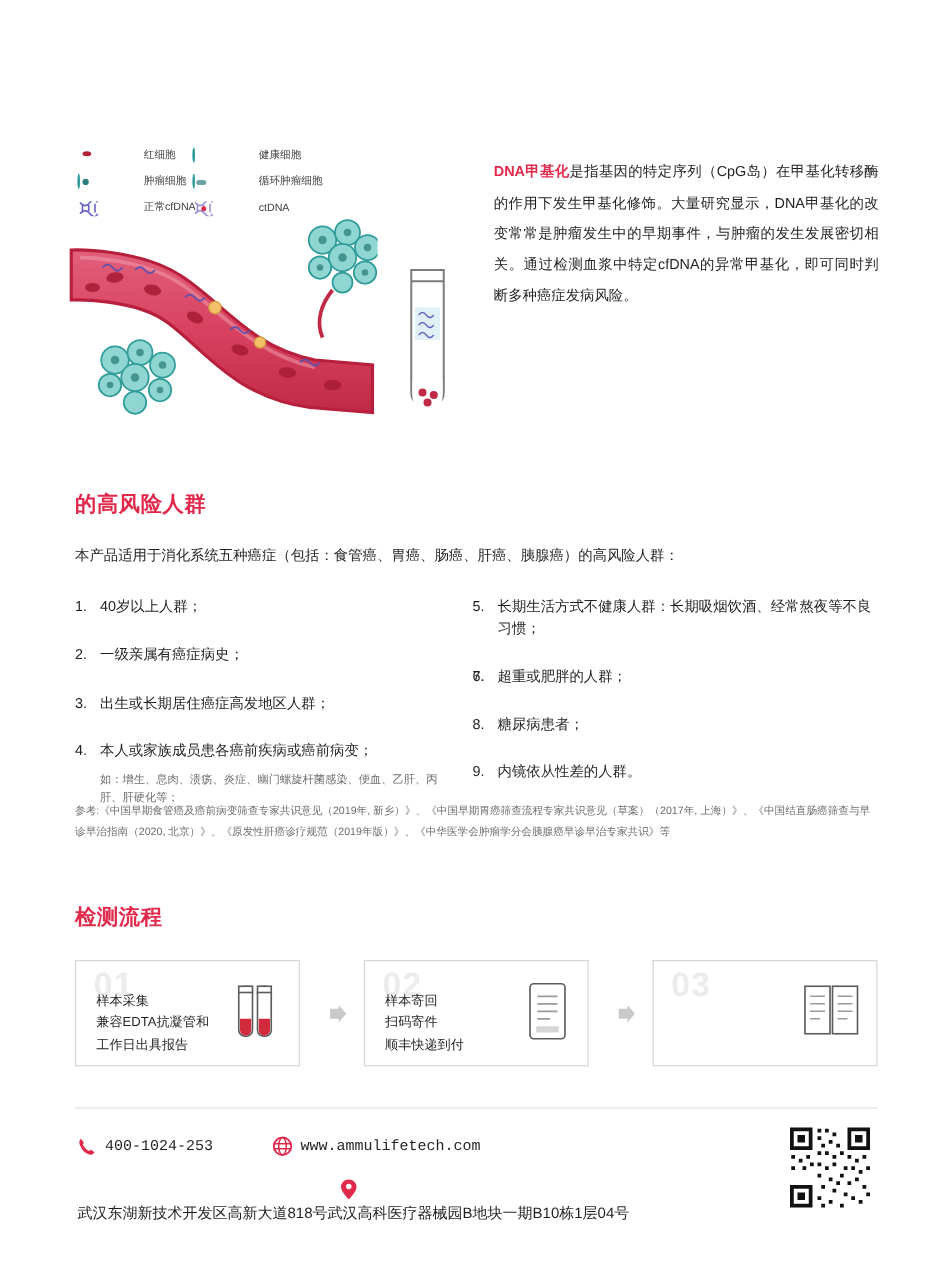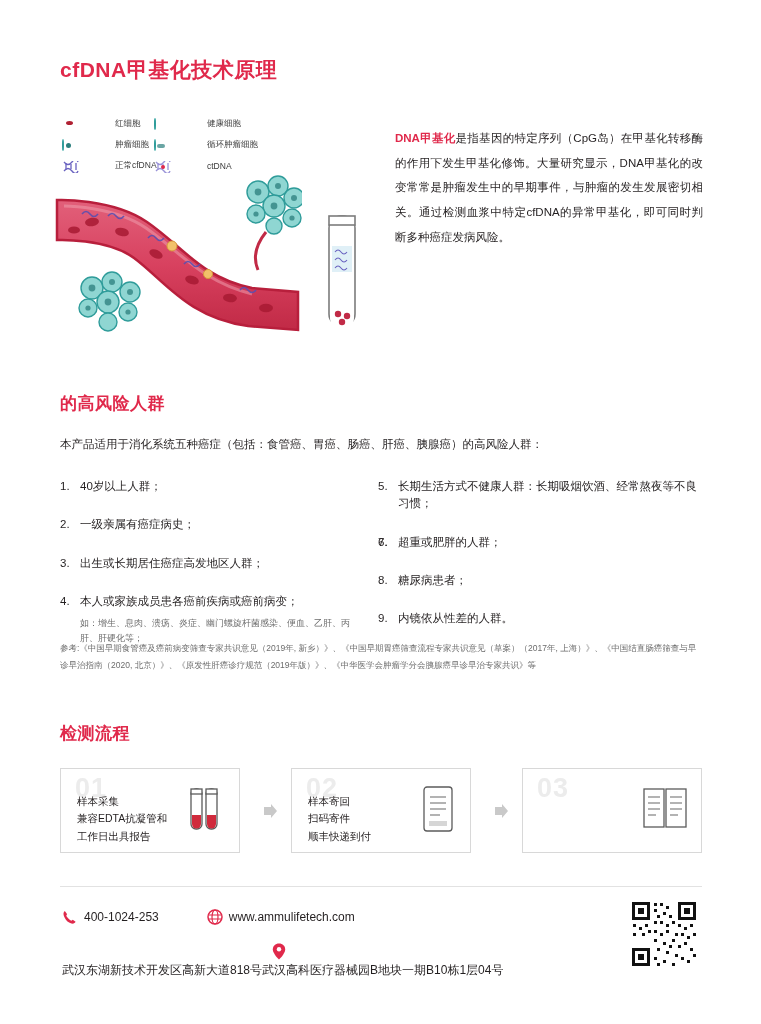--- a/index.html
+++ b/index.html
@@ -150,32 +150,31 @@
 
   
   .divider {
     position: absolute; left: 60px; top: 886px;
     width: 642px; height: 1px; background: #e2e2e2;
   }
   .contact-row {
     position: absolute; display: flex; align-items: center;
     font-size: 12px; color: #231f20;
   }
-  #row-phone { left: 62px; top: 909px; }
+  #row-phone { left: 62px; top: 909px; font-family: Liberation Mono, monospace; }
   #row-addr  { left: 62px; top: 940px; flex-direction: column; }
   .contact-row .ico { width: 22px; flex: 0 0 22px; display: flex; align-items: center; }
   .contact-row .sp { display: inline-block; width: 48px; }
   .qr { position: absolute; left: 630px; top: 900px; width: 68px; height: 68px; }
 </style>
 </head>
 <body>
 
 <div class="page">
 
-  <div class="sec-title" id="title-main">cfDNA甲基化技术原理</div>
 
   <div class="illus">
 
     <svg class="vessel" viewBox="0 0 250 170">
       <defs>
         <linearGradient id="vg" x1="0" y1="0" x2="0" y2="1">
           <stop offset="0" stop-color="#e2607a"></stop>
           <stop offset="0.5" stop-color="#d8415f"></stop>
           <stop offset="1" stop-color="#c12a46"></stop>
         </linearGradient>

